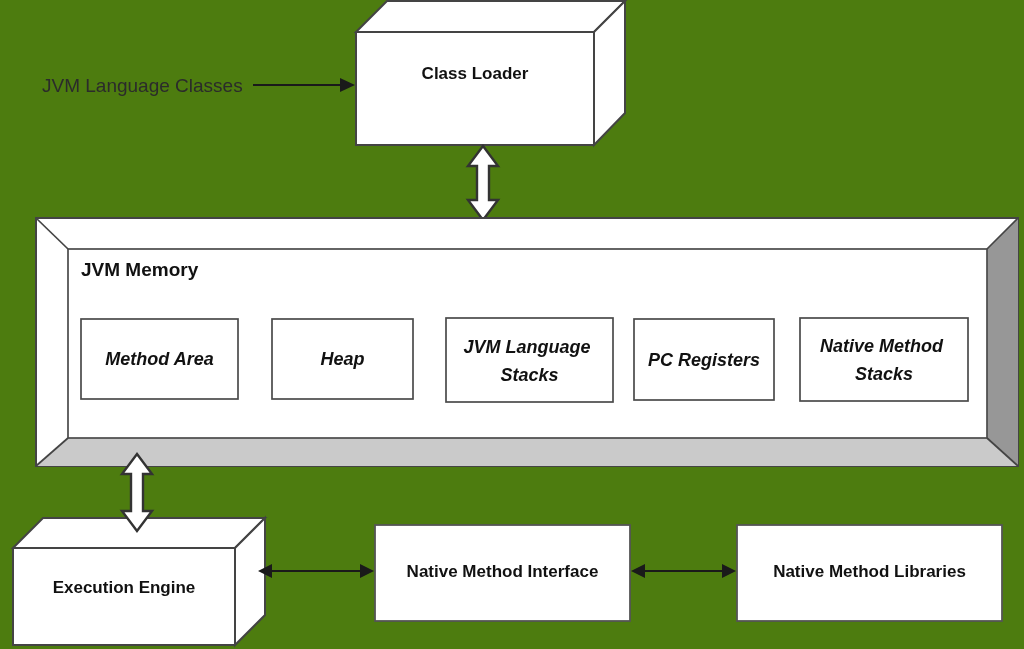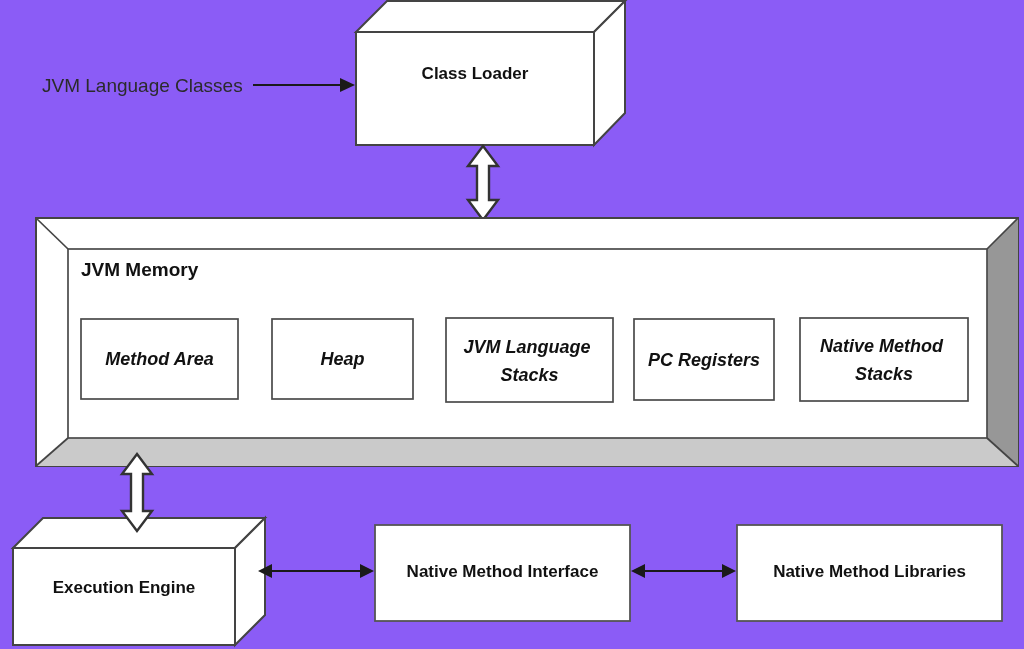--- a/index.html
+++ b/index.html
@@ -1,20 +1,20 @@
 <!DOCTYPE html>
 <html><head>
 <meta charset="utf-8">
 <style>
   html, body { margin: 0; padding: 0; background: #ffffff; }
   #stage {
     position: relative;
     width: 1024px;
     height: 649px;
-    background: #8b5cf6;
+    background: #4d7c0f;
     overflow: hidden;
   }
   svg text {
     font-family: "Liberation Sans", sans-serif;
     fill: #111111;
   }
   .t-bold   { font-weight: bold; font-size: 17px; }
   .t-big    { font-weight: bold; font-size: 19px; }
   .t-italic { font-style: italic; font-weight: 600; font-size: 18px; }
   .t-plain  { font-weight: 400; font-size: 19px; fill: #2b2b2b; }

